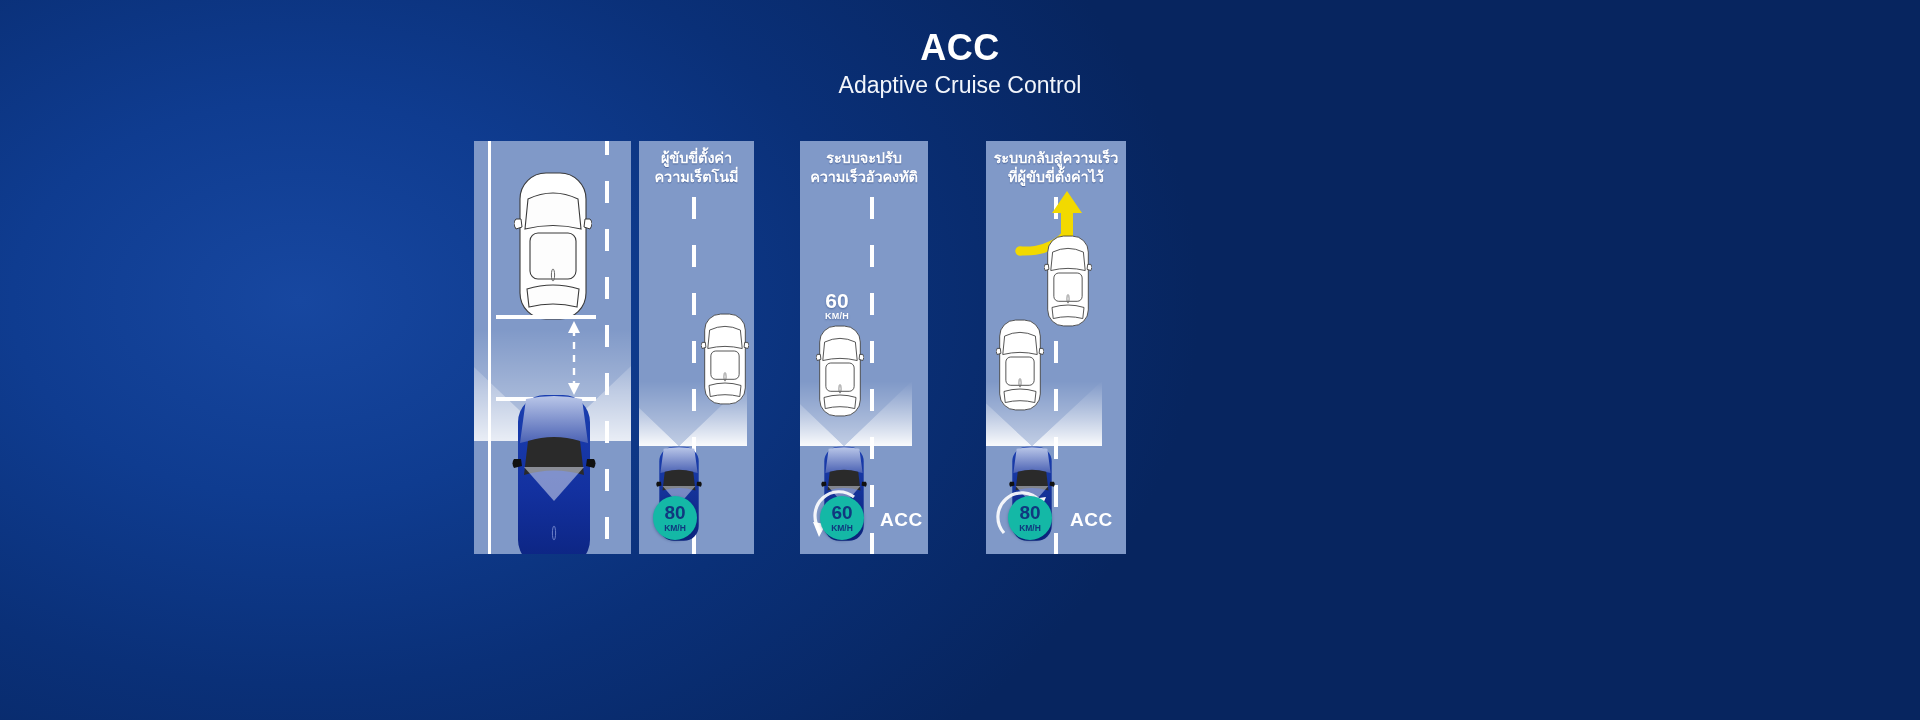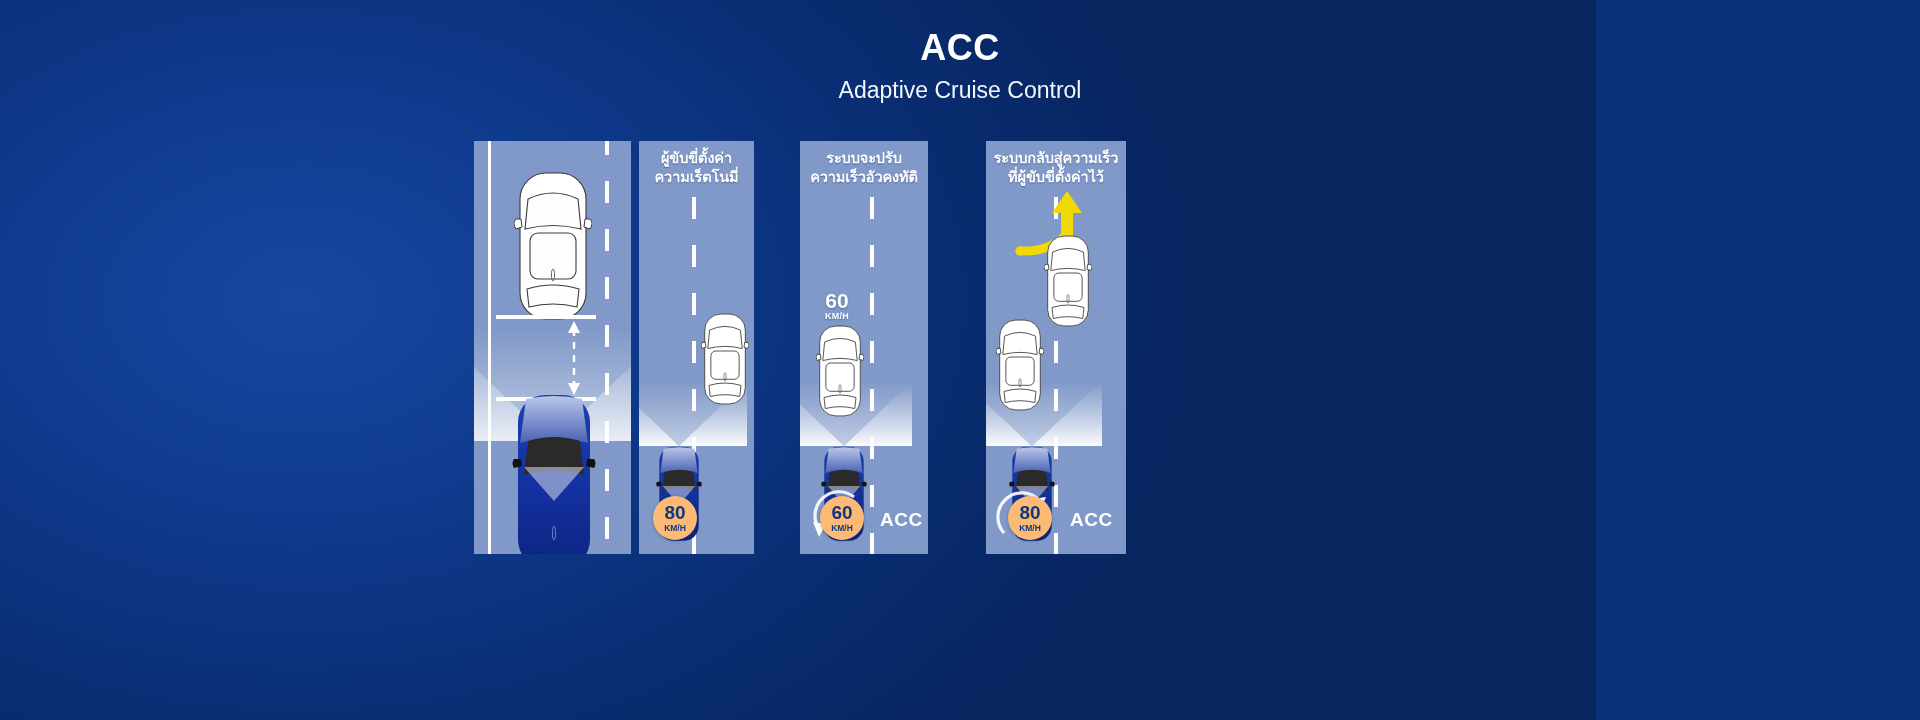--- a/index.html
+++ b/index.html
@@ -2,34 +2,34 @@
 <html><head>
 <meta charset="utf-8">
 <style>
   html,body{margin:0;padding:0;}
   body{
     width:1920px;height:720px;overflow:hidden;
     font-family:"Liberation Sans","DejaVu Sans",sans-serif;
     background:#0a3278;
   }
   #stage{
-    position:relative;width:1596px;height:720px;
+    position:relative;width:1920px;height:720px;
     background:
       radial-gradient(ellipse 900px 620px at 300px 300px, #1747a0 0%, #0f3c90 32%, #0a3078 62%, #07255f 100%),
       linear-gradient(135deg,#12409a 0%,#0a3078 55%,#062253 100%);
     overflow:hidden;
   }
   
   #header{position:absolute;left:0;top:26px;width:1920px;text-align:center;}
   #title{
     font-size:36px;font-weight:bold;color:#ffffff;letter-spacing:.5px;
     line-height:44px;
   }
   #subtitle{
-    font-size:23px;color:#f2f5fb;line-height:30px;margin-top:5px;font-weight:400;
+    font-size:23px;color:#f2f5fb;line-height:30px;font-weight:400;
   }
   
   .panel{
     position:absolute;top:141px;height:413px;
     background:#8099c8;
     overflow:hidden;
   }
   #panel1{left:474px;width:157px;}
   #panel2{left:639px;width:115px;}
   #panel3{left:800px;width:128px;}
@@ -46,21 +46,21 @@
     position:absolute;left:0;right:0;top:8px;text-align:center;
     color:#ffffff;font-size:14.5px;line-height:19px;font-weight:bold;
     text-shadow:0 1px 1px rgba(10,40,100,.45);
     padding:0 2px;letter-spacing:-0.1px;
   }
   
   .cone{position:absolute;pointer-events:none;}
   
   .badge{
     position:absolute;border-radius:50%;
-    background:#fdba74;display:flex;flex-direction:column;
+    background:#14b8a6;display:flex;flex-direction:column;
     align-items:center;justify-content:center;
     box-shadow:0 1px 3px rgba(0,30,80,.35);
   }
   .badge .num{color:#10387f;font-weight:bold;line-height:1;}
   .badge .unit{color:#10387f;font-weight:bold;line-height:1;}
   .acc-label{
     position:absolute;color:#ffffff;font-weight:bold;
     letter-spacing:.5px;
   }
   .float-speed{

